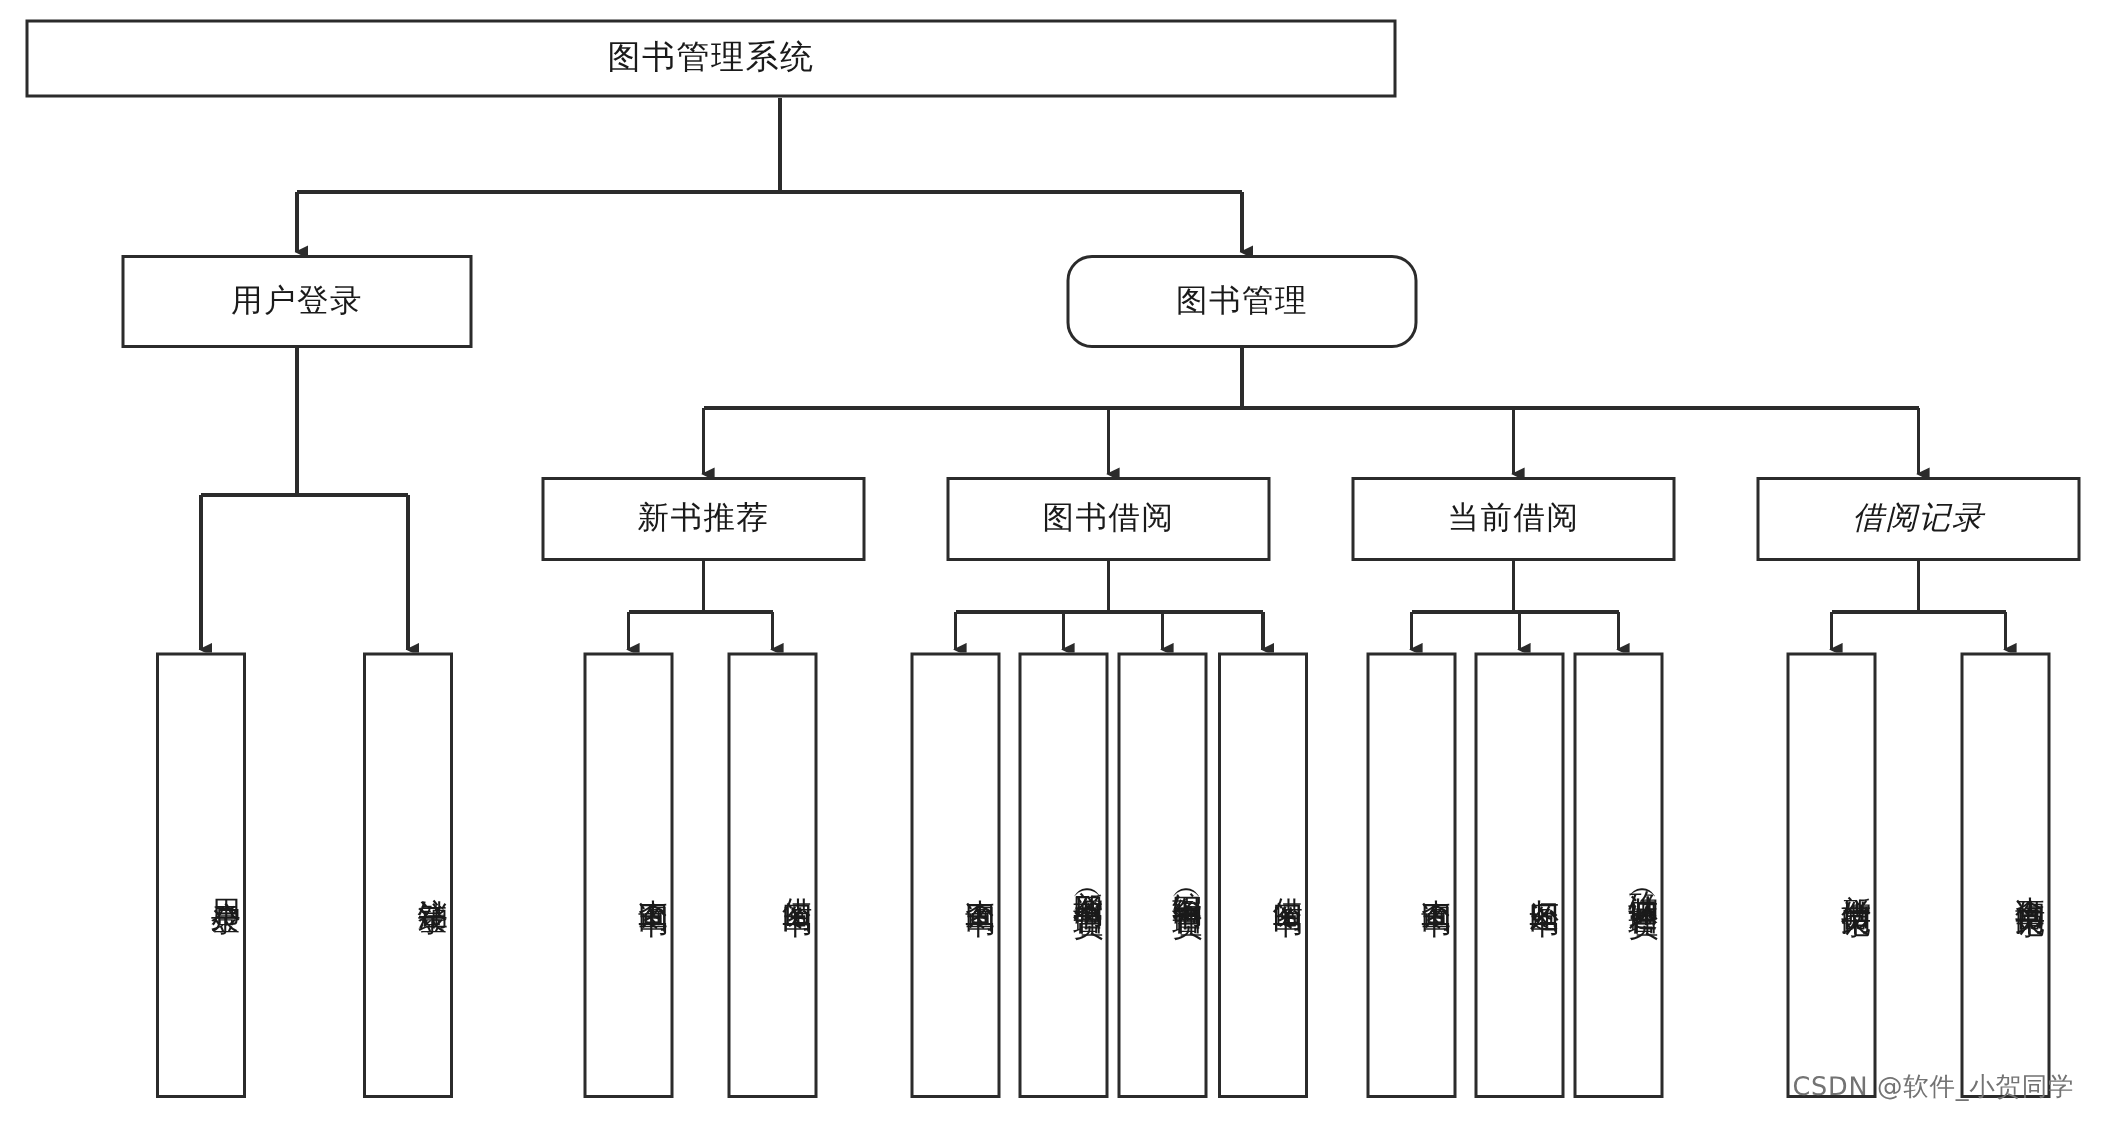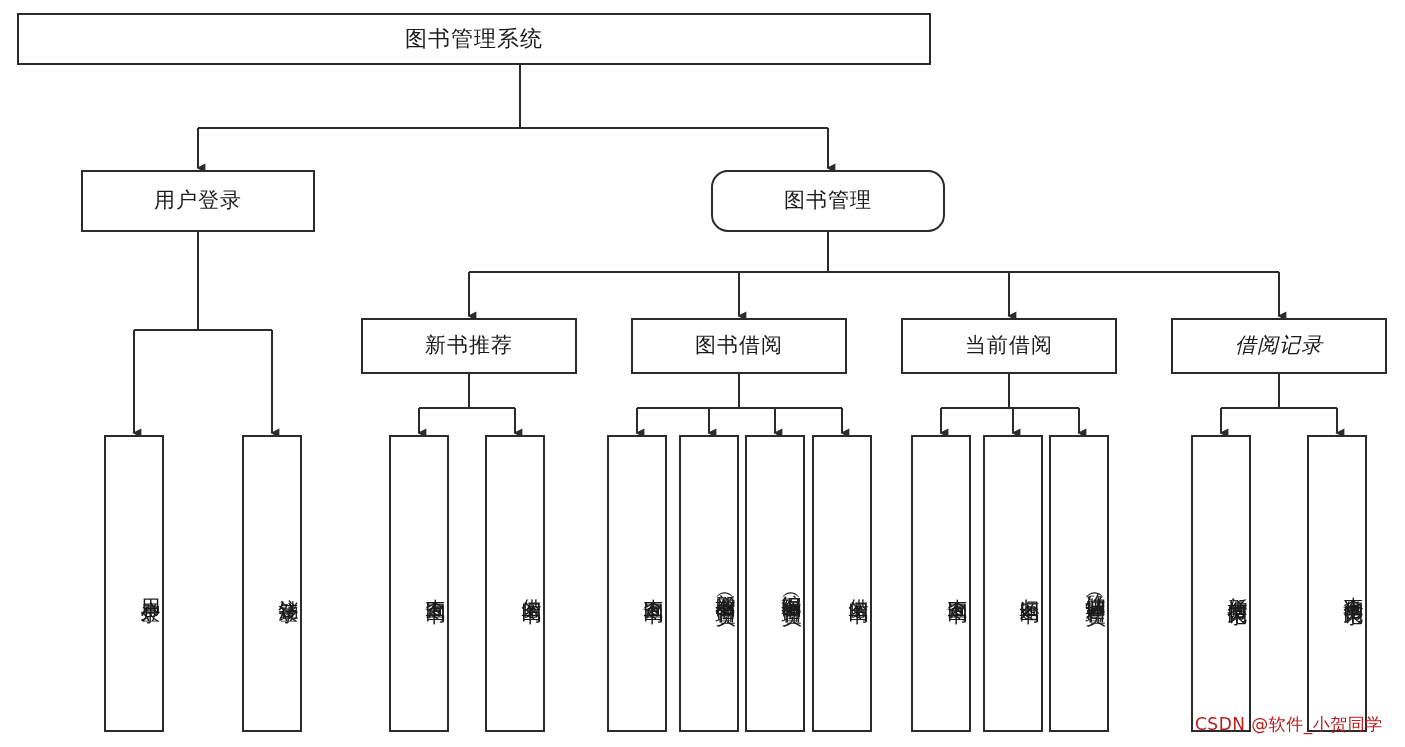--- a/index.html
+++ b/index.html
@@ -54,21 +54,21 @@
     letter-spacing: 2px;
   }
   .node-v > span {
     writing-mode: vertical-rl;
     text-orientation: upright;
     display: block;
     white-space: normal;
   }
   .watermark {
     position: absolute;
-    color: #b91c1c;
+    color: #737373;
     font-size: 17px;
     letter-spacing: 0.5px;
     white-space: nowrap;
     user-select: none;
   }
 </style>
 </head>
 <body>
 
 <div id="canvas">

